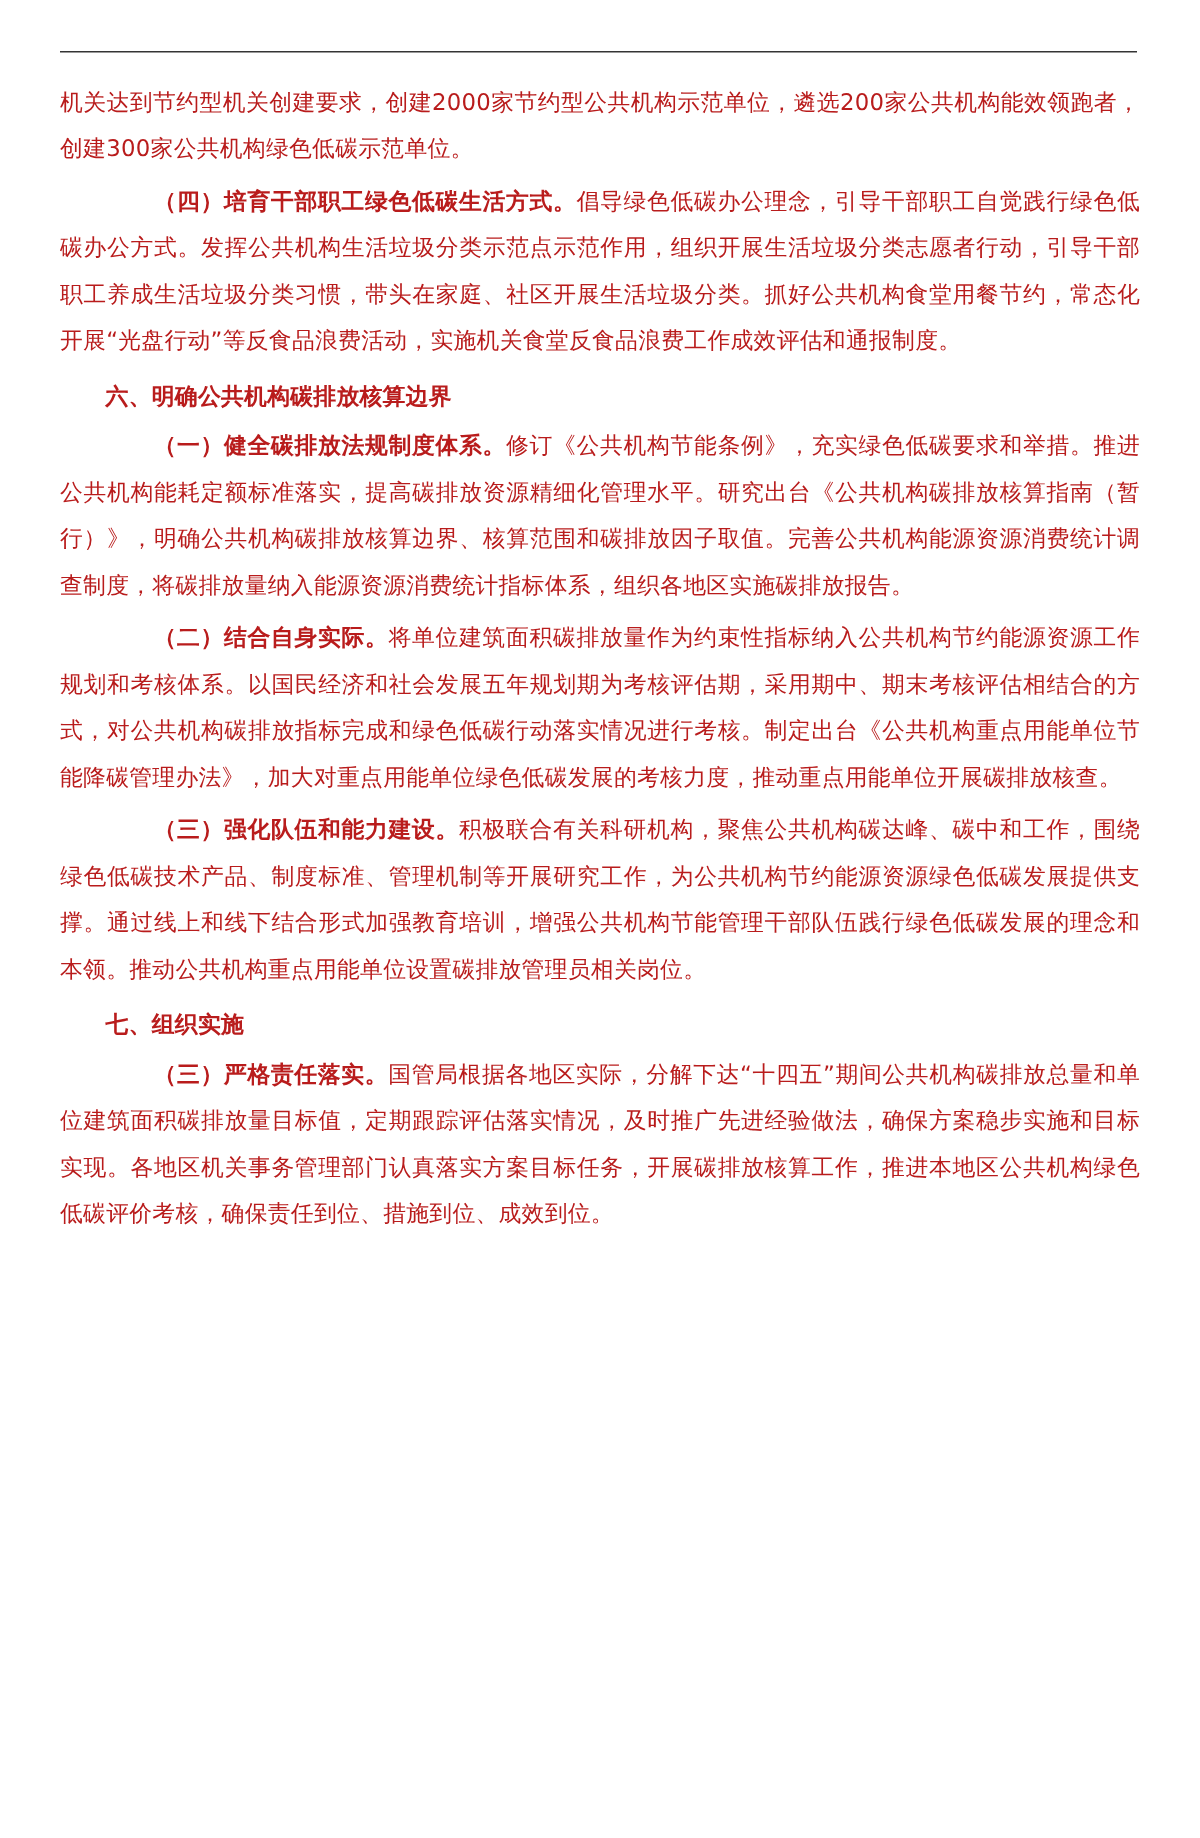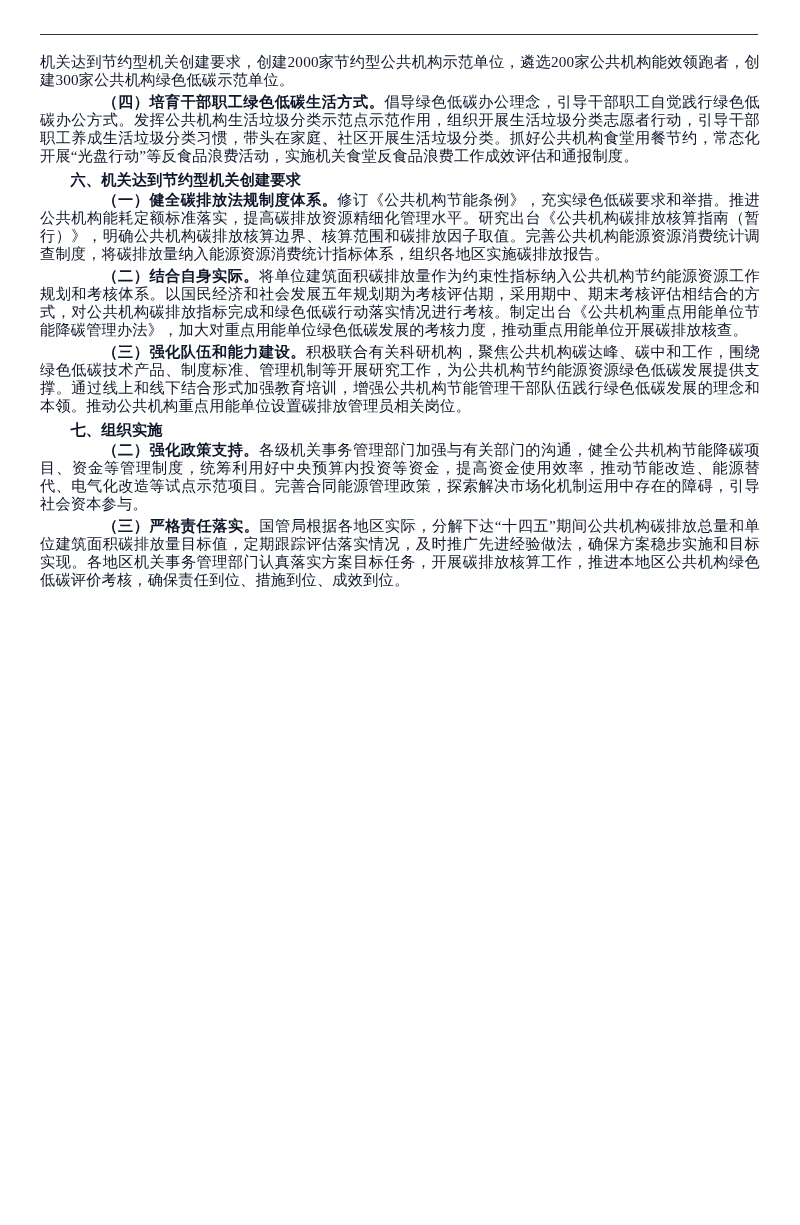--- a/index.html
+++ b/index.html
@@ -25,26 +25,25 @@
   .rule {
     height: 1px;
     background: #111;
     width: 718px;
     margin: 0 0 18px 0;
     opacity: .85;
   }
   p {
     margin: 0 0 2px 0;
     font-size: 15.2px;
-    line-height: 18px;
+    line-height: 31px;
     text-align: justify;
     text-justify: inter-ideograph;
     letter-spacing: .2px;
-    color: #0f172a;
-    font-family: Liberation Serif, serif;
+    color: #b91c1c;
   }
   p.indent {
     text-indent: 2em;
   }
   p.section {
     text-indent: 2em;
     font-weight: bold;
     margin-top: 6px;
     margin-bottom: 2px;
   }
@@ -58,21 +57,20 @@
   }
 </style>
 </head>
 <body>
 
 <div class="page">
   <div class="rule"></div>
   <div id="body-content">
       <p class="blk " id="p-intro-cont"><span>机关达到节约型机关创建要求，创建2000家节约型公共机构示范单位，遴选200家公共机构能效领跑者，创建300家公共机构绿色低碳示范单位。</span></p>
       <p class="blk indent" id="p-item-4"><b>（四）培育干部职工绿色低碳生活方式。</b><span>倡导绿色低碳办公理念，引导干部职工自觉践行绿色低碳办公方式。发挥公共机构生活垃圾分类示范点示范作用，组织开展生活垃圾分类志愿者行动，引导干部职工养成生活垃圾分类习惯，带头在家庭、社区开展生活垃圾分类。抓好公共机构食堂用餐节约，常态化开展“光盘行动”等反食品浪费活动，实施机关食堂反食品浪费工作成效评估和通报制度。</span></p>
-      <p class="blk section" id="p-heading-6"><span>六、机关达到节约型机关创建要求</span></p>
+      <p class="blk section" id="p-heading-6"><span>六、明确公共机构碳排放核算边界</span></p>
       <p class="blk indent" id="p-6-1"><b>（一）健全碳排放法规制度体系。</b><span>修订《公共机构节能条例》，充实绿色低碳要求和举措。推进公共机构能耗定额标准落实，提高碳排放资源精细化管理水平。研究出台《公共机构碳排放核算指南（暂行）》，明确公共机构碳排放核算边界、核算范围和碳排放因子取值。完善公共机构能源资源消费统计调查制度，将碳排放量纳入能源资源消费统计指标体系，组织各地区实施碳排放报告。</span></p>
       <p class="blk indent" id="p-6-2"><b>（二）结合自身实际。</b><span>将单位建筑面积碳排放量作为约束性指标纳入公共机构节约能源资源工作规划和考核体系。以国民经济和社会发展五年规划期为考核评估期，采用期中、期末考核评估相结合的方式，对公共机构碳排放指标完成和绿色低碳行动落实情况进行考核。制定出台《公共机构重点用能单位节能降碳管理办法》，加大对重点用能单位绿色低碳发展的考核力度，推动重点用能单位开展碳排放核查。</span></p>
       <p class="blk indent" id="p-6-3"><b>（三）强化队伍和能力建设。</b><span>积极联合有关科研机构，聚焦公共机构碳达峰、碳中和工作，围绕绿色低碳技术产品、制度标准、管理机制等开展研究工作，为公共机构节约能源资源绿色低碳发展提供支撑。通过线上和线下结合形式加强教育培训，增强公共机构节能管理干部队伍践行绿色低碳发展的理念和本领。推动公共机构重点用能单位设置碳排放管理员相关岗位。</span></p>
       <p class="blk section" id="p-heading-7"><span>七、组织实施</span></p>
-      <p class="blk indent" id="p-7-2"><b>（二）强化政策支持。</b><span>各级机关事务管理部门加强与有关部门的沟通，健全公共机构节能降碳项目、资金等管理制度，统筹利用好中央预算内投资等资金，提高资金使用效率，推动节能改造、能源替代、电气化改造等试点示范项目。完善合同能源管理政策，探索解决市场化机制运用中存在的障碍，引导社会资本参与。</span></p>
       <p class="blk indent" id="p-7-3"><b>（三）严格责任落实。</b><span>国管局根据各地区实际，分解下达“十四五”期间公共机构碳排放总量和单位建筑面积碳排放量目标值，定期跟踪评估落实情况，及时推广先进经验做法，确保方案稳步实施和目标实现。各地区机关事务管理部门认真落实方案目标任务，开展碳排放核算工作，推进本地区公共机构绿色低碳评价考核，确保责任到位、措施到位、成效到位。</span></p>
     </div>
 </div>
 
 </body></html>

